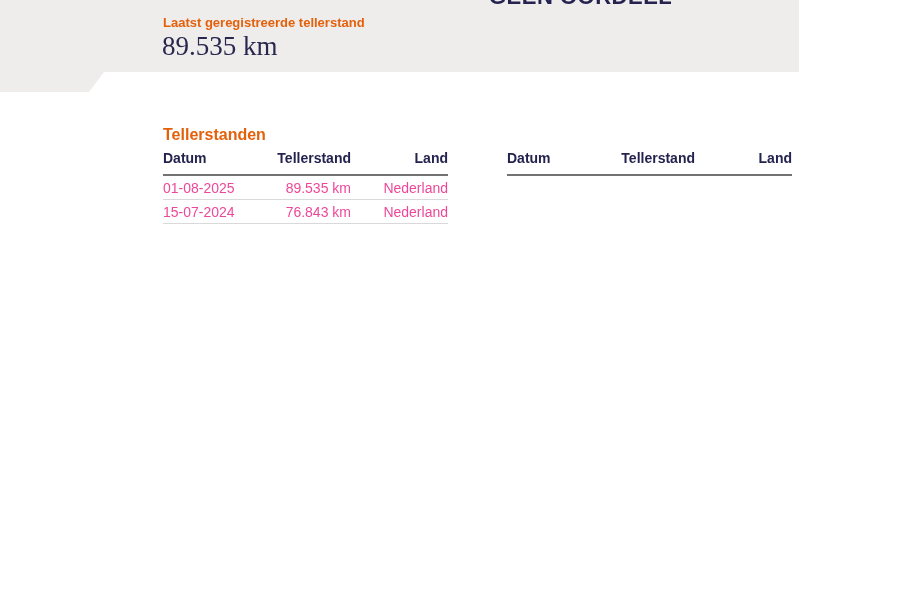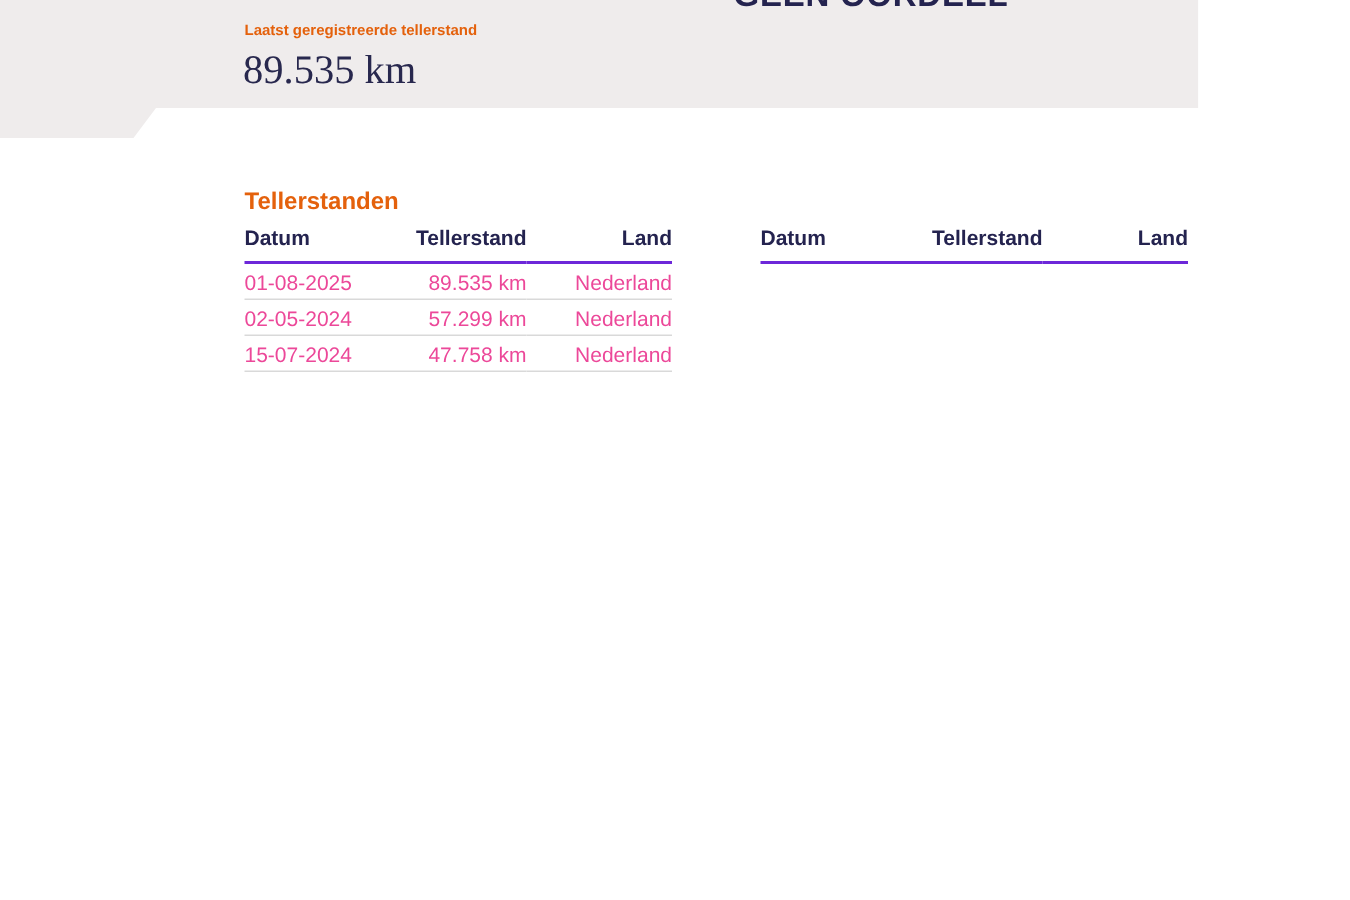--- a/index.html
+++ b/index.html
@@ -22,21 +22,21 @@
     font-weight: bold;
     line-height: 1;
     letter-spacing: 0.5px;
     color: #24234f;
     white-space: nowrap;
   }
 
   .hero-label {
     position: absolute;
     left: 163px; top: 15px;
-    font-size: 10px;
+    font-size: 13px;
     font-weight: bold;
     color: #e4610c;
     white-space: nowrap;
   }
 
   .hero-value {
     position: absolute;
     left: 162px; top: 31px;
     font-family: "Liberation Serif", serif;
     font-size: 27px;
@@ -66,21 +66,21 @@
 
   table.readings col:nth-child(1) { width: 95px; }
   table.readings col:nth-child(2) { width: 93px; }
   table.readings col:nth-child(3) { width: 97px; }
 
   table.readings th {
     font-weight: bold;
     color: #24234f;
     line-height: 15px;
     padding: 3px 0 8px;
-    border-bottom: 2px solid #6d28d9;
+    border-bottom: 2px solid #737373;
     text-align: right;
   }
   table.readings th:first-child { text-align: left; }
 
   table.readings td {
     color: #ec4899;
     line-height: 14px;
     padding: 5px 0 4px;
     border-bottom: 1px solid #d9d9d9;
     text-align: right;
@@ -114,27 +114,22 @@
       <th>Land</th>
     </tr>
   </thead>
   <tbody>
       <tr>
         <td>01-08-2025</td>
         <td>89.535 km</td>
         <td>Nederland</td>
       </tr>
       <tr>
-        <td>02-05-2024</td>
-        <td>57.299 km</td>
-        <td>Nederland</td>
-      </tr>
-      <tr>
         <td>15-07-2024</td>
-        <td>47.758 km</td>
+        <td>76.843 km</td>
         <td>Nederland</td>
       </tr>
     </tbody>
 </table>
 
 <table class="readings right">
   <colgroup>
       <col>
       <col>
       <col>

